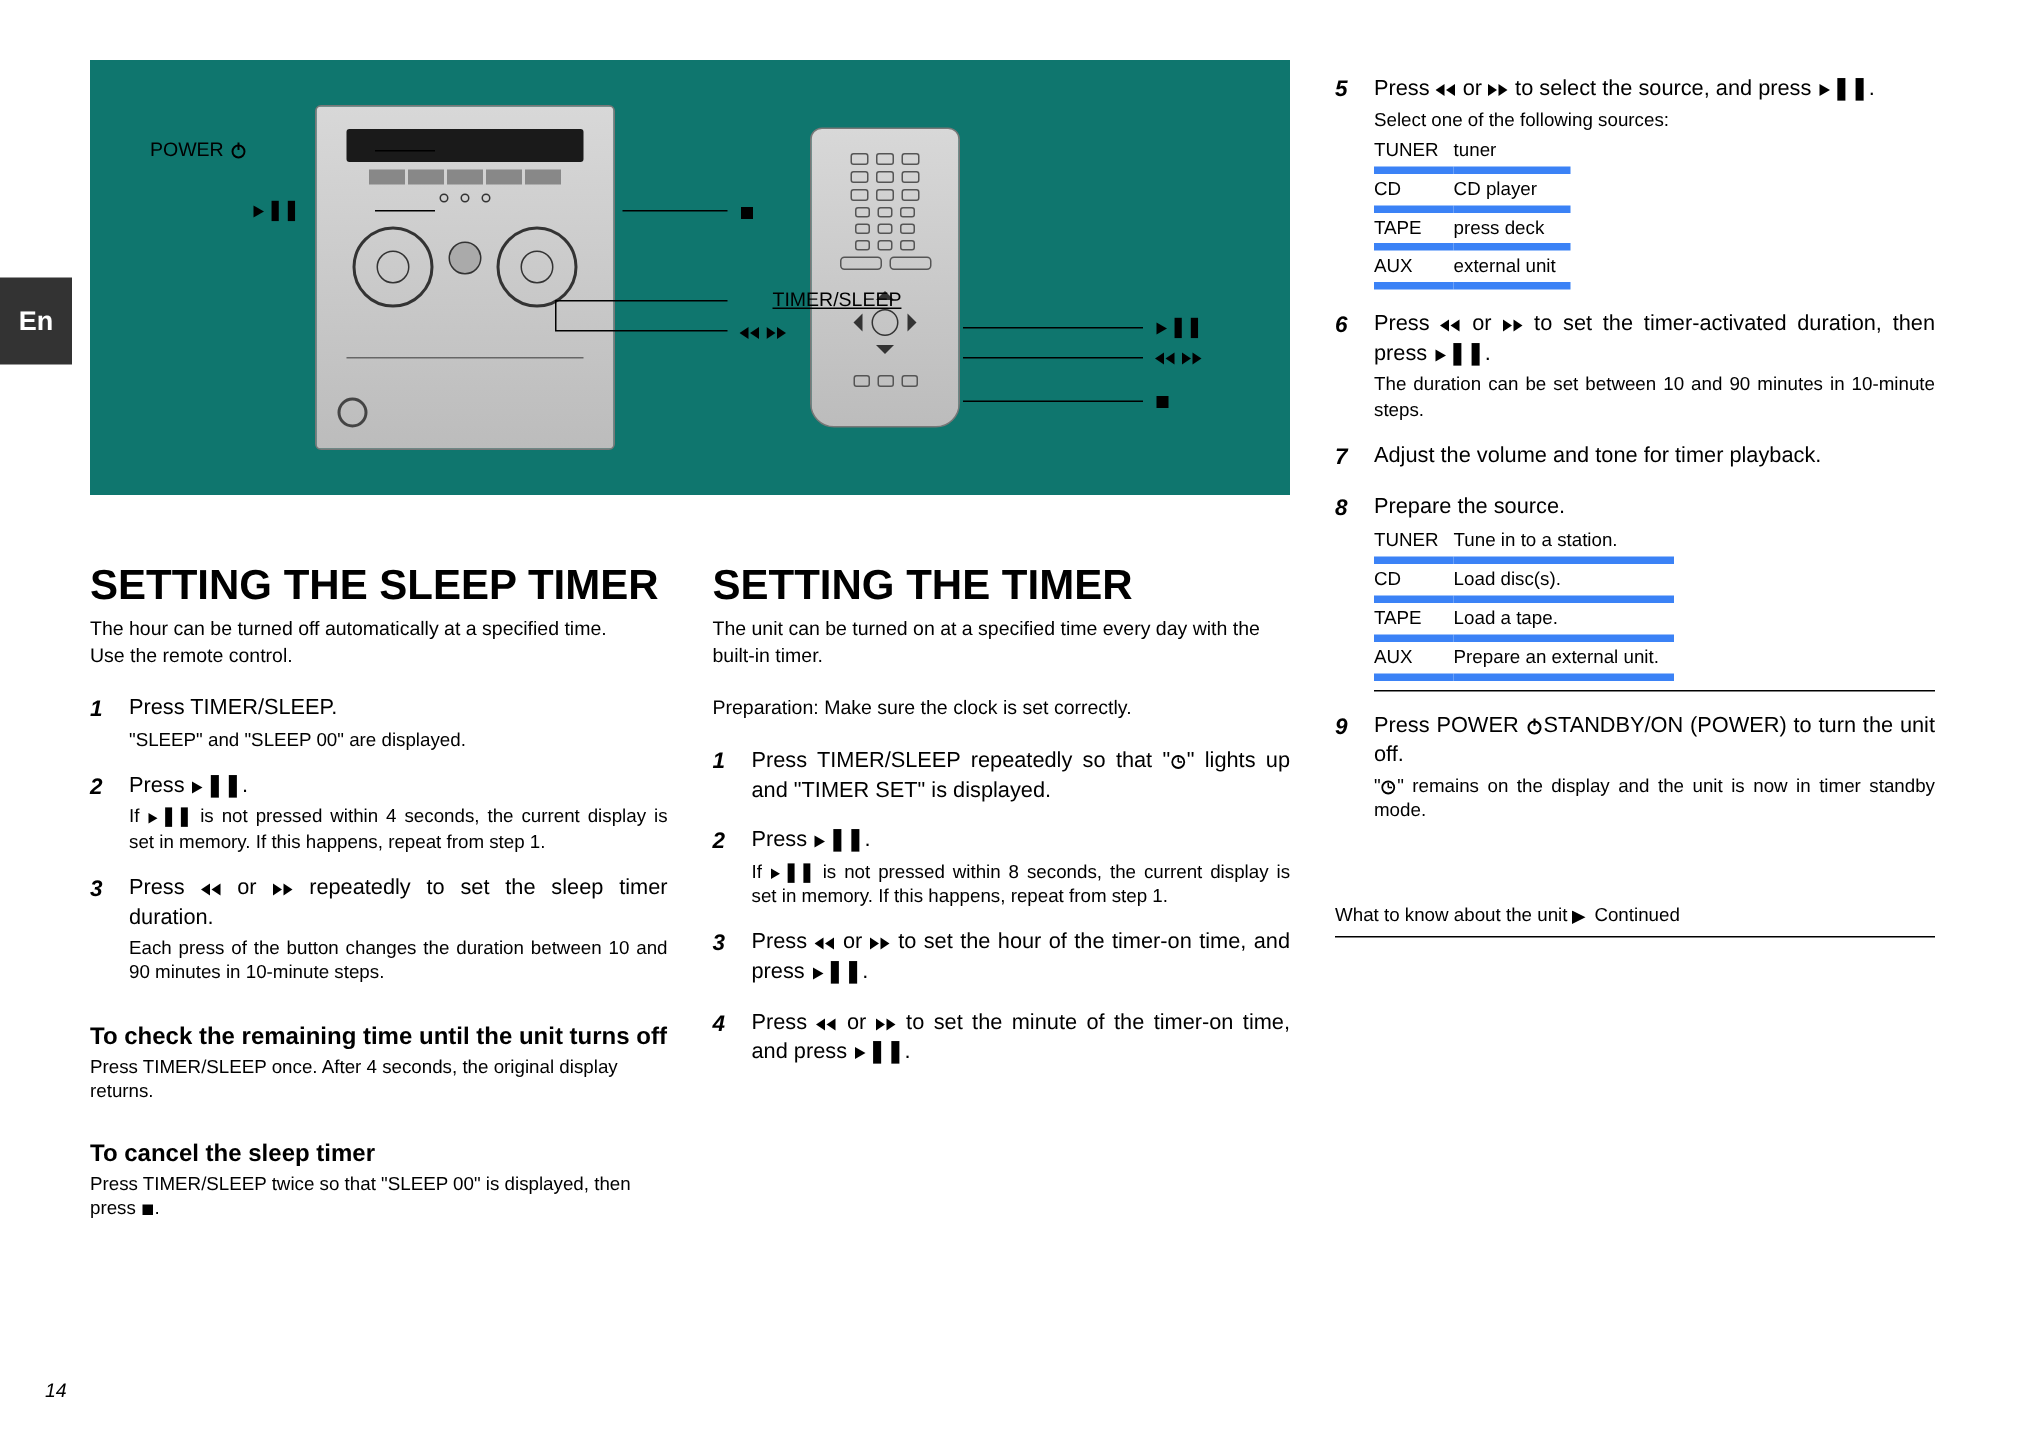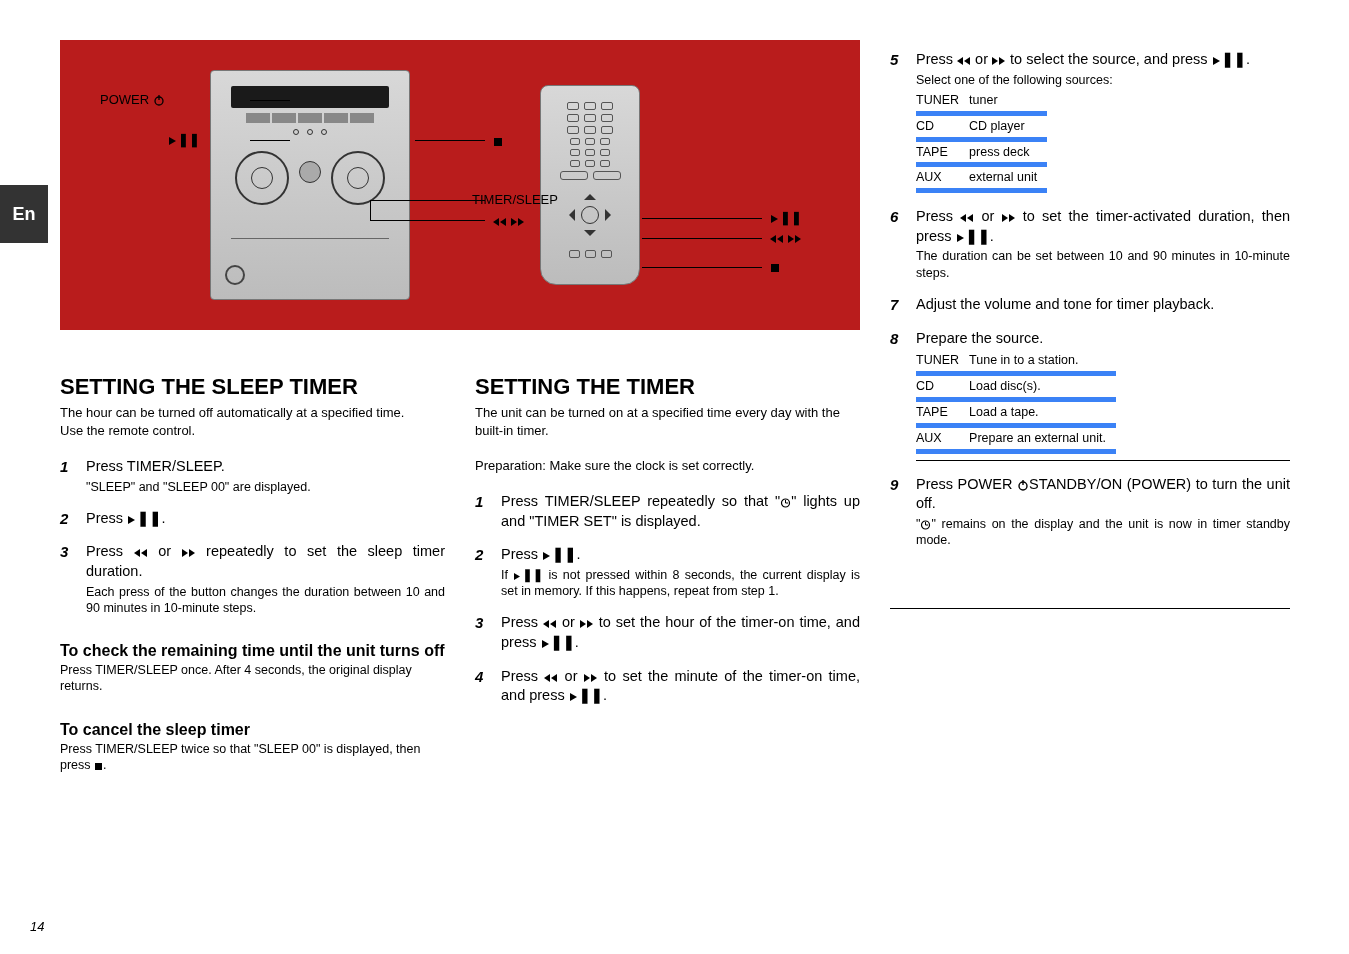--- a/index.html
+++ b/index.html
@@ -31,21 +31,21 @@
     margin-left: 60px;
     display: flex;
     gap: 30px;
     width: 1230px;
   }
   .left-area { flex: 2; }
   .right-area { flex: 1; padding-top: 10px; }
 
   
   .diagram-region {
-    background: #b91c1c;
+    background: #0f766e;
     height: 290px;
     position: relative;
     margin-bottom: 40px;
     display: flex;
     align-items: center;
     gap: 130px;
     padding-left: 150px;
   }
   .stereo {
     width: 200px; height: 230px;
@@ -88,21 +88,21 @@
   .remote .lastrow{margin-top:6px; display:flex; gap:5px;}
   .remote .lastrow span{width:11px;height:8px;border:1px solid #555;border-radius:2px;}
 
   .leader { position:absolute; background:#000; height:1px; }
   .leader.v { width:1px; height:auto; }
   .lbl { position:absolute; font-size:13px; }
 
   
   .lower-cols { display:flex; gap:30px; }
   .col { flex:1; }
-  .section-title { font-size:22px; font-weight:bold; margin-bottom:4px; margin-top:4px;}
+  .section-title { font-size:28px; font-weight:bold; margin-bottom:4px; margin-top:4px;}
   .section-sub { font-size:13px; margin-bottom:18px; line-height:1.35;}
   ol.steps{ list-style:none; counter-reset: step; }
   ol.steps > li { position: relative; padding-left: 26px; margin-bottom:14px; font-size:14.5px; line-height:1.35; text-align: justify;}
   ol.steps > li::before{
     counter-increment: step;
     content: counter(step);
     position:absolute; left:0; top:0;
     font-weight:bold; font-style:italic; font-size:15px;
   }
   .explain{ font-size:12.5px; display:block; margin-top:2px; line-height:1.3;}
@@ -214,21 +214,21 @@
       </span>
 
       <div class="leader" style="left:355px; top:100px; width:70px;"></div>
       <span class="lbl" style="left:433px; top:93px; font-weight:bold;">
         <svg class="ico" width="10" height="10">
             <rect x="1" y="1" width="8" height="8" fill="#000"></rect>
           </svg>
       </span>
 
       <div class="leader" style="left:310px; top:160px; width:115px;"></div>
-      <span class="lbl" style="left:412px; top:152px;">TIMER/SLEEP</span>
+      <span class="lbl" style="left:455px; top:152px;text-decoration:underline;">TIMER/SLEEP</span>
 
       <div class="leader" style="left:310px; top:180px; width:115px;"></div>
       <div class="leader v" style="left:310px; top:160px; height:20px;"></div>
       <span class="lbl" style="left:433px; top:173px; font-weight:bold;">
         <svg class="ico" width="14" height="10">
             <polygon points="6,1 0,5 6,9" fill="#000"></polygon>
             <polygon points="13,1 7,5 13,9" fill="#000"></polygon>
           </svg>
         <svg class="ico" width="14" height="10">
             <polygon points="0,1 6,5 0,9" fill="#000"></polygon>
@@ -272,20 +272,25 @@
 
         <ol class="steps">
           <li>
             <span>Press TIMER/SLEEP.</span>
             <span class="explain">"SLEEP" and "SLEEP 00" are displayed.</span>
           </li>
           <li>
             <span>Press </span><svg class="ico" width="10" height="10">
                 <polygon points="1,1 8,5 1,9" fill="#000"></polygon>
               </svg><b>❚❚</b><span>.</span>
+            <span class="explain">
+              <span>If </span><svg class="ico" width="9" height="9">
+                  <polygon points="1,1 7,4.5 1,8" fill="#000"></polygon>
+                </svg><b>❚❚</b><span> is not pressed within 4 seconds, the current display is set in memory. If this happens, repeat from step 1.</span>
+            </span>
           </li>
           <li>
             <span>Press </span><svg class="ico" width="14" height="10">
                 <polygon points="6,1 0,5 6,9" fill="#000"></polygon>
                 <polygon points="13,1 7,5 13,9" fill="#000"></polygon>
               </svg><span> or </span><svg class="ico" width="14" height="10">
                 <polygon points="0,1 6,5 0,9" fill="#000"></polygon>
                 <polygon points="7,1 13,5 7,9" fill="#000"></polygon>
               </svg><span> repeatedly to set the sleep timer duration.</span>
             <span class="explain">Each press of the button changes the duration between 10 and 90 minutes in 10-minute steps.</span>
@@ -446,18 +451,25 @@
               <circle cx="5.5" cy="6" r="4" fill="none" stroke="#000" stroke-width="1.2"></circle>
               <line x1="5.5" y1="6" x2="5.5" y2="3" stroke="#000"></line>
               <line x1="5.5" y1="6" x2="8" y2="6" stroke="#000"></line>
             </svg><span>" remains on the display and the unit is now in timer standby mode.</span>
         </span>
       </li>
     </ol>
 
     <div style="height:40px;"></div>
 
+    <div class="know-block">
+      <span>What to know about the unit </span>
+      <svg class="ico" width="11" height="9">
+          <polygon points="0,0 9,4.5 0,9" fill="#000"></polygon>
+        </svg>
+      <span>Continued</span>
+    </div>
     <hr class="know-divider">
   </div>
 
 </div>
 
 <div style="position:absolute; left:30px; bottom:20px; font-size:13px; font-style:italic;">14</div>
 
 </body></html>

